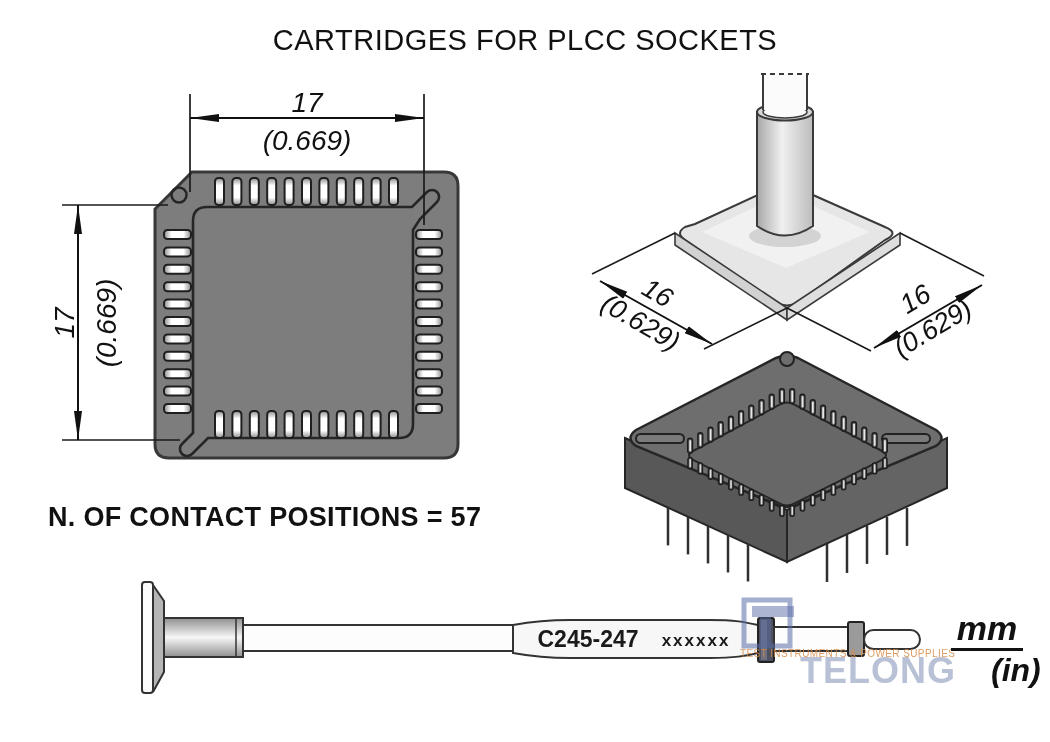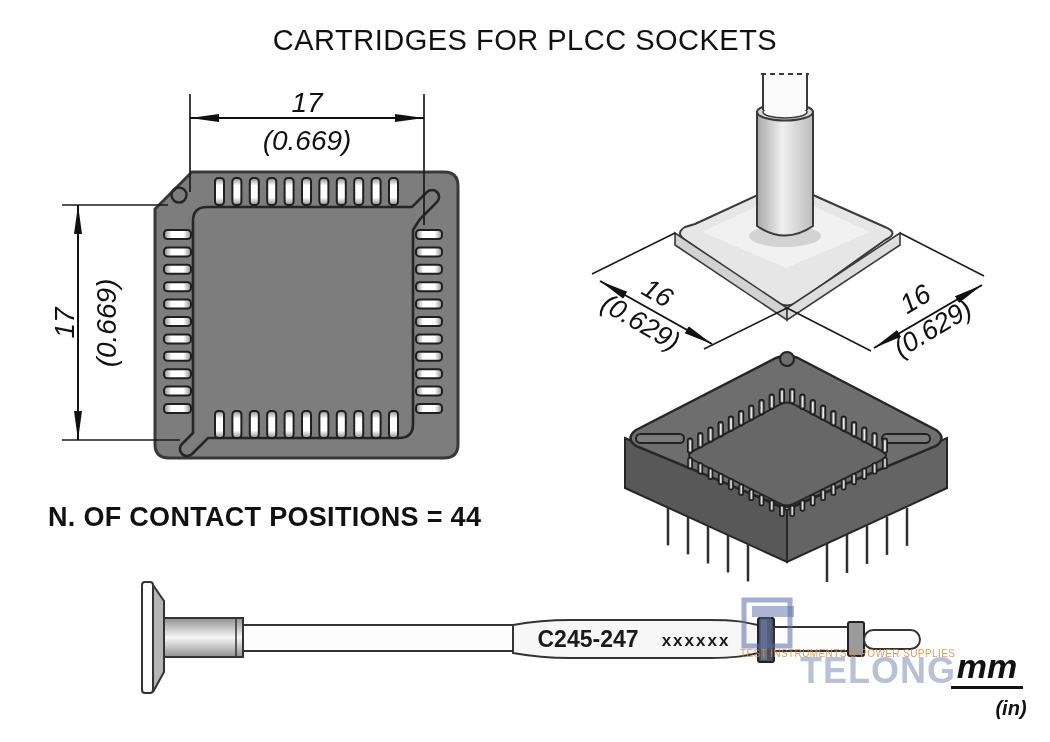--- a/index.html
+++ b/index.html
@@ -16,24 +16,24 @@
   svg text.model{font-family:"Liberation Sans",sans-serif;font-weight:bold;
                font-size:23px;fill:#1a1a1a;}
   svg text.code{font-family:"Liberation Sans",sans-serif;font-weight:bold;
                font-size:17px;fill:#1a1a1a;letter-spacing:2px;}
   #watermark{left:740px;top:592px;width:310px;height:75px;z-index:5;pointer-events:none;}
   #wm-logo{position:absolute;left:0;top:0;}
   #wm-brand{position:absolute;left:60px;top:24px;font-size:36px;font-weight:bold;
             color:rgba(132,148,184,.58);letter-spacing:1px;white-space:nowrap;margin-top:34px;}
   #wm-tagline{position:absolute;left:0;top:56px;font-size:10px;font-weight:normal;
             color:rgba(216,140,72,.85);letter-spacing:.4px;white-space:nowrap;}
-  #units{left:943px;top:648px;width:88px;text-align:center;z-index:6;}
+  #units{left:943px;top:610px;width:88px;text-align:center;z-index:6;}
   #units .mm{font-style:italic;font-weight:600;font-size:34px;line-height:37px;
              border-bottom:3px solid #111;padding:0 6px 1px 6px;display:inline-block;}
-  #units .in{font-style:italic;font-weight:600;font-size:20px;line-height:38px;margin-left:48px;}
+  #units .in{font-style:italic;font-weight:600;font-size:32px;line-height:38px;margin-left:48px;}
 </style>
 </head>
 <body>
 
 <div id="title" class="abs">CARTRIDGES FOR PLCC SOCKETS</div>
 
 <svg class="abs" style="left:40px;top:80px;" width="430" height="400" viewBox="0 0 430 400">
   <defs>
     <marker id="arr1" markerUnits="userSpaceOnUse" markerWidth="30" markerHeight="12" refX="29" refY="6" orient="auto-start-reverse">
       <polygon points="0,2 29,6 0,10" fill="#111"></polygon>
@@ -264,21 +264,21 @@
       <rect x="255.25" y="137.05" width="1.6" height="8" fill="#dcdcdc"></rect>
       <rect x="264.05" y="130.25" width="4.4" height="11" rx="2" fill="#575757" stroke="#1c1c1c" stroke-width="1.3"></rect>
       <rect x="265.55" y="131.75" width="1.6" height="8" fill="#dcdcdc"></rect>
       <rect x="274.35" y="124.95" width="4.4" height="11" rx="2" fill="#575757" stroke="#1c1c1c" stroke-width="1.3"></rect>
       <rect x="275.85" y="126.45" width="1.6" height="8" fill="#dcdcdc"></rect>
       <rect x="284.65000000000003" y="119.65" width="4.4" height="11" rx="2" fill="#575757" stroke="#1c1c1c" stroke-width="1.3"></rect>
       <rect x="286.15000000000003" y="121.15" width="1.6" height="8" fill="#dcdcdc"></rect>
     </g>
 </svg>
 
-<div id="note" class="abs">N. OF CONTACT POSITIONS = 44</div>
+<div id="note" class="abs">N. OF CONTACT POSITIONS = 57</div>
 
 <svg class="abs" style="left:100px;top:565px;" width="850" height="140" viewBox="0 0 850 140">
   <defs>
     <linearGradient id="gC" x1="0" y1="0" x2="0" y2="1">
       <stop offset="0" stop-color="#8f8f8f"></stop>
         <stop offset=".5" stop-color="#f7f7f7"></stop>
       <stop offset="1" stop-color="#8f8f8f"></stop>
     </linearGradient>
   </defs>
 

